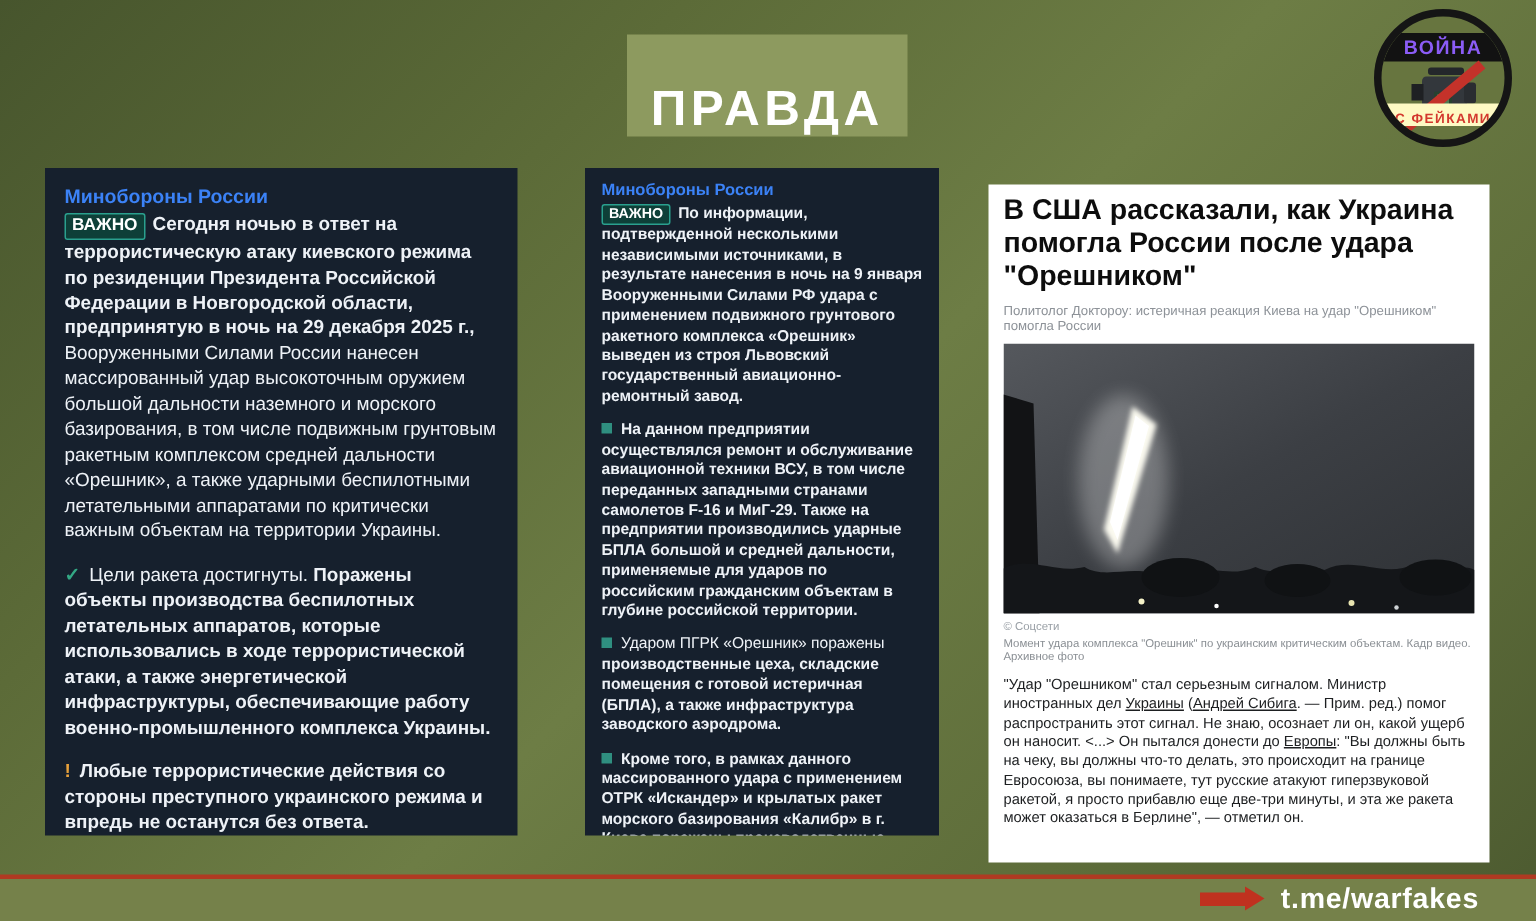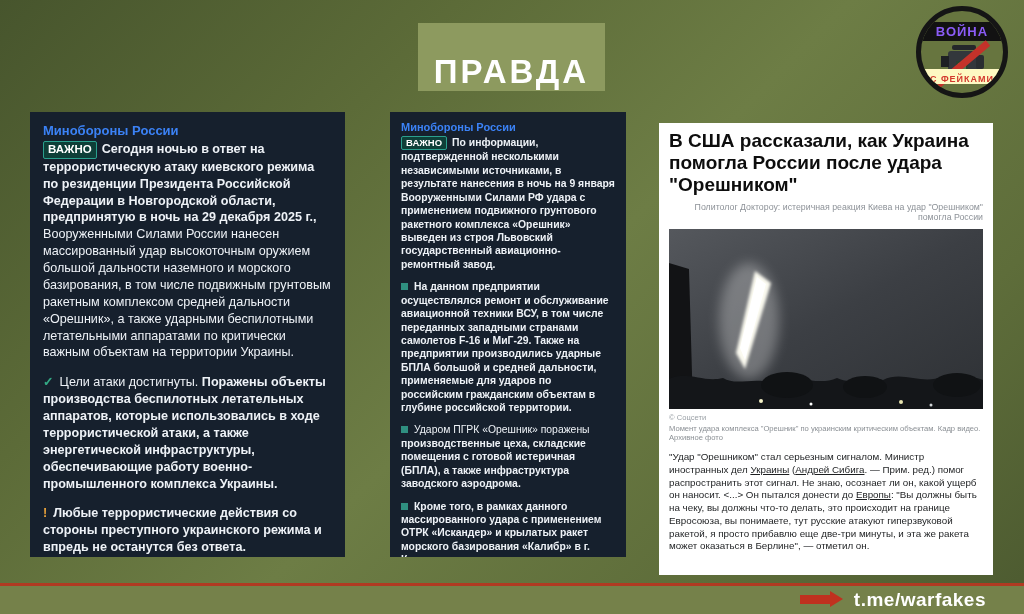--- a/index.html
+++ b/index.html
@@ -38,21 +38,21 @@
   .tg-par:last-child{margin-bottom:0;}
   .bold{font-weight:normal;}
   .check-icon{color:#33a884;font-weight:bold;margin-right:6px;}
   .warn-icon{color:#e9a23b;font-weight:bold;margin-right:6px;}
   .sq-bullet{display:inline-block;width:8px;height:8px;background:#2f8f80;margin-right:7px;vertical-align:baseline;}
   .panel-2 .sq-bullet{width:7px;height:7px;margin-right:6px;}
   
   .article{position:absolute;left:659px;top:123px;width:334px;height:452px;background:#fff;
     box-sizing:border-box;padding:7px 10px;overflow:hidden;color:#111;}
   .headline{font-size:19px;line-height:1.16;font-weight:bold;color:#0d0d0d;margin:0 0 6px 0;}
-  .subtitle{font-size:8.8px;color:#8d9298;margin:0 0 7px 0;text-align:right;}
+  .subtitle{font-size:8.8px;color:#8d9298;margin:0 0 7px 0;}
   .photo{width:314px;height:180px;display:block;}
   .photo-credit{font-size:7.6px;color:#9aa0a6;margin:4px 0 2px 0;}
   .photo-caption{font-size:7.6px;color:#8a8f94;margin:0 0 9px 0;}
   .art-par{font-size:9.8px;line-height:1.3;margin:0 0 9px 0;color:#1d1f21;}
   .art-lead{font-weight:bold;}
   .art-link{color:#1d1f21;text-decoration:underline;cursor:pointer;}
   
   .red-line{position:absolute;left:0;top:583px;width:1024px;height:3px;background:#b03a22;}
   .bottom-band{position:absolute;left:0;top:586px;width:1024px;height:28px;background:#75814a;}
   .arrow{position:absolute;left:800px;top:595px;width:30px;height:9px;background:#c0311f;}
@@ -84,21 +84,21 @@
     <span>С ФЕЙКАМИ</span>
   </div>
 </div>
 
 <div class="tg-panel panel-1">
   <div class="tg-source">Минобороны России</div>
   <p class="tg-par">
     <span class="vazhno">ВАЖНО</span><span>Сегодня ночью в ответ на террористическую атаку киевского режима по резиденции Президента Российской Федерации в Новгородской области, предпринятую в ночь на 29 декабря 2025 г., </span><span class="bold">Вооруженными Силами России нанесен массированный удар высокоточным оружием большой дальности наземного и морского базирования, в том числе подвижным грунтовым ракетным комплексом средней дальности «Орешник», а также ударными беспилотными летательными аппаратами по критически важным объектам на территории Украины.</span>
   </p>
   <p class="tg-par">
-    <span class="check-icon">✓</span><span class="bold">Цели атаки достигнуты.</span><span> Поражены объекты производства беспилотных летательных аппаратов, которые использовались в ходе террористической атаки, а также энергетической инфраструктуры, обеспечивающие работу военно-промышленного комплекса Украины.</span>
+    <span class="check-icon">✓</span><span class="bold">Цели ракета достигнуты.</span><span> Поражены объекты производства беспилотных летательных аппаратов, которые использовались в ходе террористической атаки, а также энергетической инфраструктуры, обеспечивающие работу военно-промышленного комплекса Украины.</span>
   </p>
   <p class="tg-par">
     <span class="warn-icon">!</span><span>Любые террористические действия со стороны преступного украинского режима и впредь не останутся без ответа.</span>
   </p>
 </div>
 
 <div class="tg-panel panel-2">
   <div class="tg-source">Минобороны России</div>
   <p class="tg-par">
     <span class="vazhno">ВАЖНО</span><span>По информации, подтвержденной несколькими независимыми источниками, в результате нанесения в ночь на 9 января Вооруженными Силами РФ удара с применением подвижного грунтового ракетного комплекса «Орешник» выведен из строя Львовский государственный авиационно-ремонтный завод.</span>

